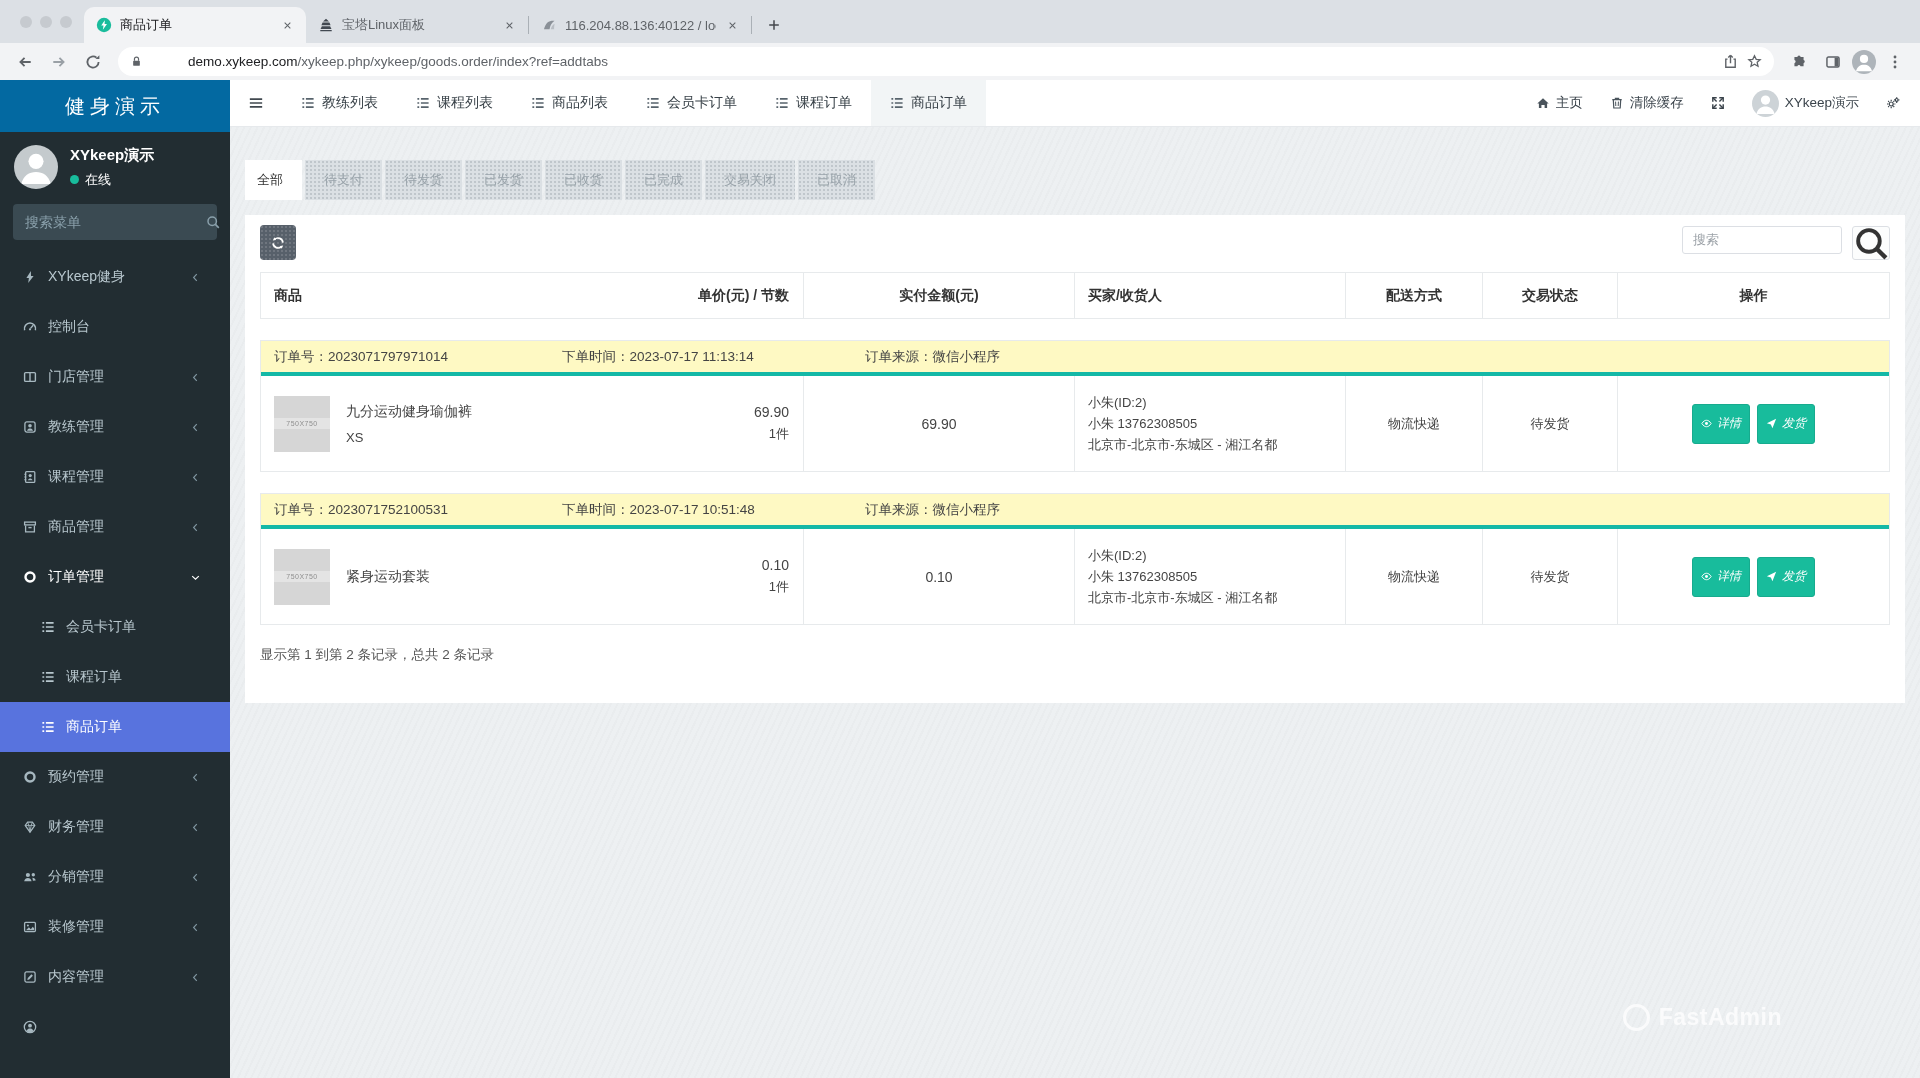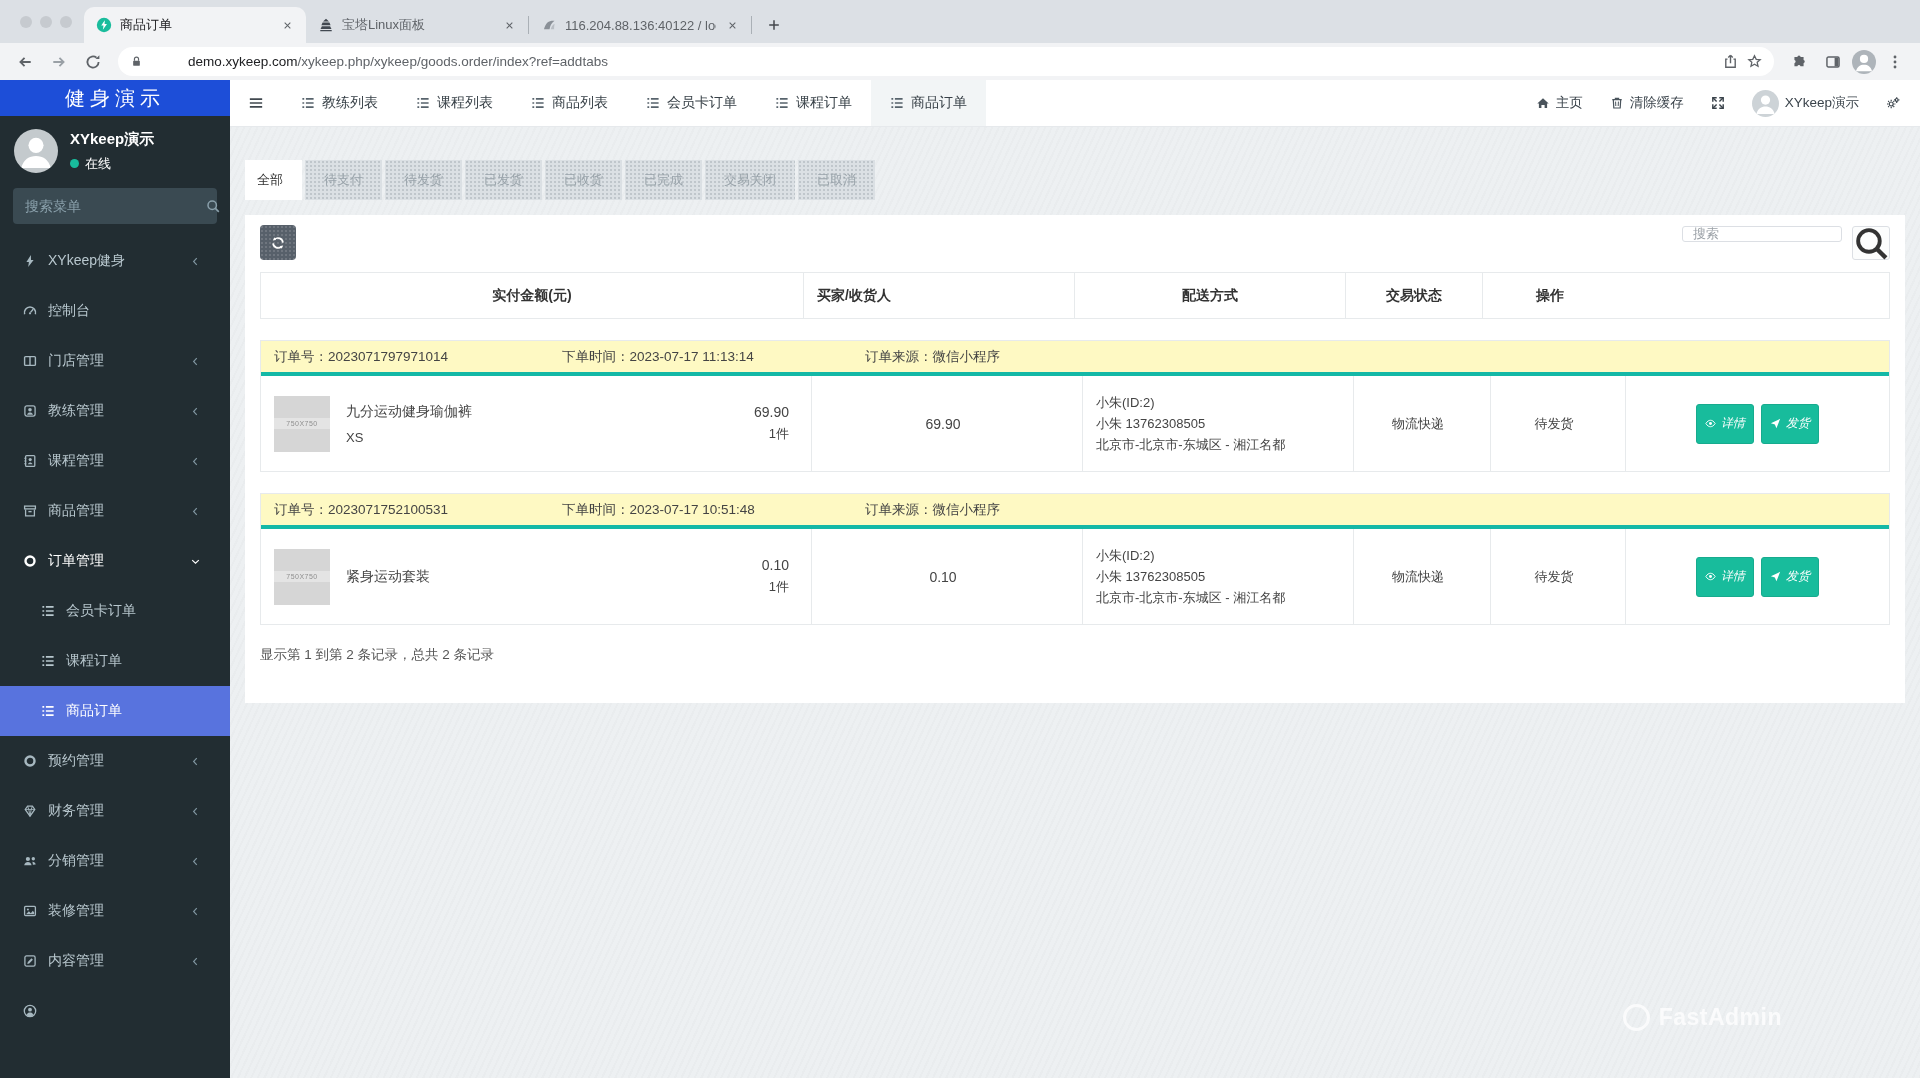--- a/index.html
+++ b/index.html
@@ -30,21 +30,21 @@
   .omnibox .lock { color:#5f6368; } .omnibox .lock svg { width:13px; height:13px; }
   .urltext { flex:1; font-size:13.5px; white-space:nowrap; overflow:hidden; color:#202124;margin-left:36px; }
   .urltext .path { color:#5f6368; }
   .omni-ic { color:#5f6368; } .omni-ic svg { width:15px; height:15px; }
   .avatar-sm { width:24px; height:24px; border-radius:50%; background:#aeb4ba; position:relative; overflow:hidden; flex:none; }
   .avatar-sm svg, .avatar-md svg, .avatar-lg svg { position:absolute; inset:0; width:100%; height:100%; }
 
   
   .app { display:flex; height:998px; }
   .sidebar { width:230px; flex:none; background:#222d32; overflow:hidden; position:relative; }
-  .side-logo { height:36px; background:#1d4ed8; color:#fff; font-size:20px; letter-spacing:5px; display:flex; align-items:center; justify-content:center; }
+  .side-logo { height:52px; background:#0369a1; color:#fff; font-size:20px; letter-spacing:5px; display:flex; align-items:center; justify-content:center; }
   .userpanel { display:flex; align-items:center; gap:12px; padding:13px 14px 11px; }
   .avatar-lg { width:44px; height:44px; border-radius:50%; background:#c4cacd; position:relative; overflow:hidden; flex:none; }
   .u-name { color:#fff; font-weight:bold; font-size:15px; }
   .u-status { display:flex; align-items:center; gap:6px; color:#fff; font-size:13px; margin-top:6px; }
   .dot { width:9px; height:9px; border-radius:50%; background:#18bc9c; }
   .sidesearch { margin:4px 13px 12px; height:36px; background:#3a4a52; border-radius:4px; display:flex; align-items:center; padding:0 12px; }
   .sidesearch input { flex:1; background:transparent; border:0; outline:none; color:#fff; font-size:14px; font-family:inherit; }
   .sidesearch input::placeholder { color:#8aa0ab; }
   .sidesearch .ic { color:#8aa0ab; }
   .menu { margin-top:8px; }
@@ -75,38 +75,38 @@
     background-image:radial-gradient(rgba(120,130,138,0.28) 1px, transparent 1px); background-size:4px 4px; }
   .ftab.active { background:#fff; color:#333;padding-left:12px; }
 
   .panel { margin-top:15px; background:#fff; padding:10px 15px 22px; min-height:488px; }
   .ptoolbar { display:flex; align-items:center; }
   .refresh-btn { width:36px; height:35px; border:0; border-radius:4px; background:#57606a;
     background-image:radial-gradient(rgba(255,255,255,0.14) 1px, transparent 1px); background-size:4px 4px;
     color:#fff; display:flex; align-items:center; justify-content:center; }
   .refresh-btn svg { width:14px; height:14px; }
   .searchwrap { margin-left:auto; display:flex; gap:10px; }
-  .searchwrap input { width:160px; height:16px; border:1px solid #dcdfe4; border-radius:3px; padding:0 10px; font-size:13px; font-family:inherit; outline:none; color:#444; }
+  .searchwrap input { width:160px; height:28px; border:1px solid #dcdfe4; border-radius:3px; padding:0 10px; font-size:13px; font-family:inherit; outline:none; color:#444; }
   .searchwrap input::placeholder { color:#9aa0a6; }
   .sbtn { width:38px; height:34px; border:1px solid #dcdfe4; border-radius:3px; background:#fcfdfd; color:#333; display:flex; align-items:center; justify-content:center; }
 
   .otable { margin-top:12px; }
   .tgrid { display:grid; grid-template-columns:542px 271px 271px 137px 135px 1fr; }
   .thead { border:1px solid #e7eaec; font-weight:bold; color:#333; }
   .thead > div { min-height:45px; display:flex; align-items:center; justify-content:center; }
   .thead > div + div { border-left:1px solid #e7eaec; }
   .th-c1 { justify-content:space-between !important; padding:0 14px 0 13px; }
   .th-buyer { justify-content:flex-start !important; padding-left:13px; }
 
   .ogroup { border:1px solid #e7eaec; margin-top:21px; }
   .oband { display:grid; grid-template-columns:288px 303px auto; align-items:center; height:35px; padding-left:13px;
     background:#fef9c3; border-bottom:4px solid #14b8a6; font-size:13.5px; color:#444; }
   .orow { display:grid; grid-template-columns:542px 271px 271px 137px 135px 1fr; }
   .orow > .cell { min-height:95px; display:flex; align-items:center; justify-content:center; font-size:13px; }
-  .orow > .cell + .cell { border-left:1px solid #e7eaec;margin-left:8px; }
+  .orow > .cell + .cell { border-left:1px solid #e7eaec; }
   .c1 { justify-content:flex-start !important; padding:14px 0 14px 13px; }
   .thumb { width:56px; height:56px; background:#d6d6d6; margin-right:16px; flex:none; display:flex; align-items:center; justify-content:center; }
   .thumb span { display:block; width:100%; text-align:center; background:#e4e4e4; font-size:7px; color:#8f8f8f; padding:2px 0; letter-spacing:0.5px; }
   .pinfo { font-size:14px; color:#444; }
   .pspec { margin-top:9px; font-size:13px; }
   .pprice { margin-left:auto; text-align:right; padding-right:14px; font-size:14px; }
   .pqty { margin-top:5px; font-size:13px; }
   .c2 { font-size:14px !important; }
   .c3 { flex-direction:column; align-items:flex-start !important; justify-content:center; padding-left:13px; line-height:21px; }
   .c6 { gap:7px; }
@@ -610,20 +610,24 @@
                 <svg viewBox="0 0 14 14" fill="currentColor">
                   <circle cx="6.2" cy="6.2" r="4.2" fill="none" stroke="currentColor" stroke-width="1.5"></circle>
                   <path d="M9.4 9.4 L12.8 12.8" stroke="currentColor" stroke-width="1.7" fill="none"></path>
                 </svg>
               </span>
           </div>
         </div>
 
         <div class="otable">
           <div class="tgrid thead">
+            <div class="th-c1">
+                <span>商品</span>
+                <span>单价(元) / 节数</span>
+              </div>
             <div>实付金额(元)</div>
             <div class="th-buyer">买家/收货人</div>
             <div>配送方式</div>
             <div>交易状态</div>
             <div>操作</div>
           </div>
           <div id="orders">
               <div class="ogroup">
                 <div class="oband">
                   <div><span>订单号：</span><span>2023071797971014</span></div>

